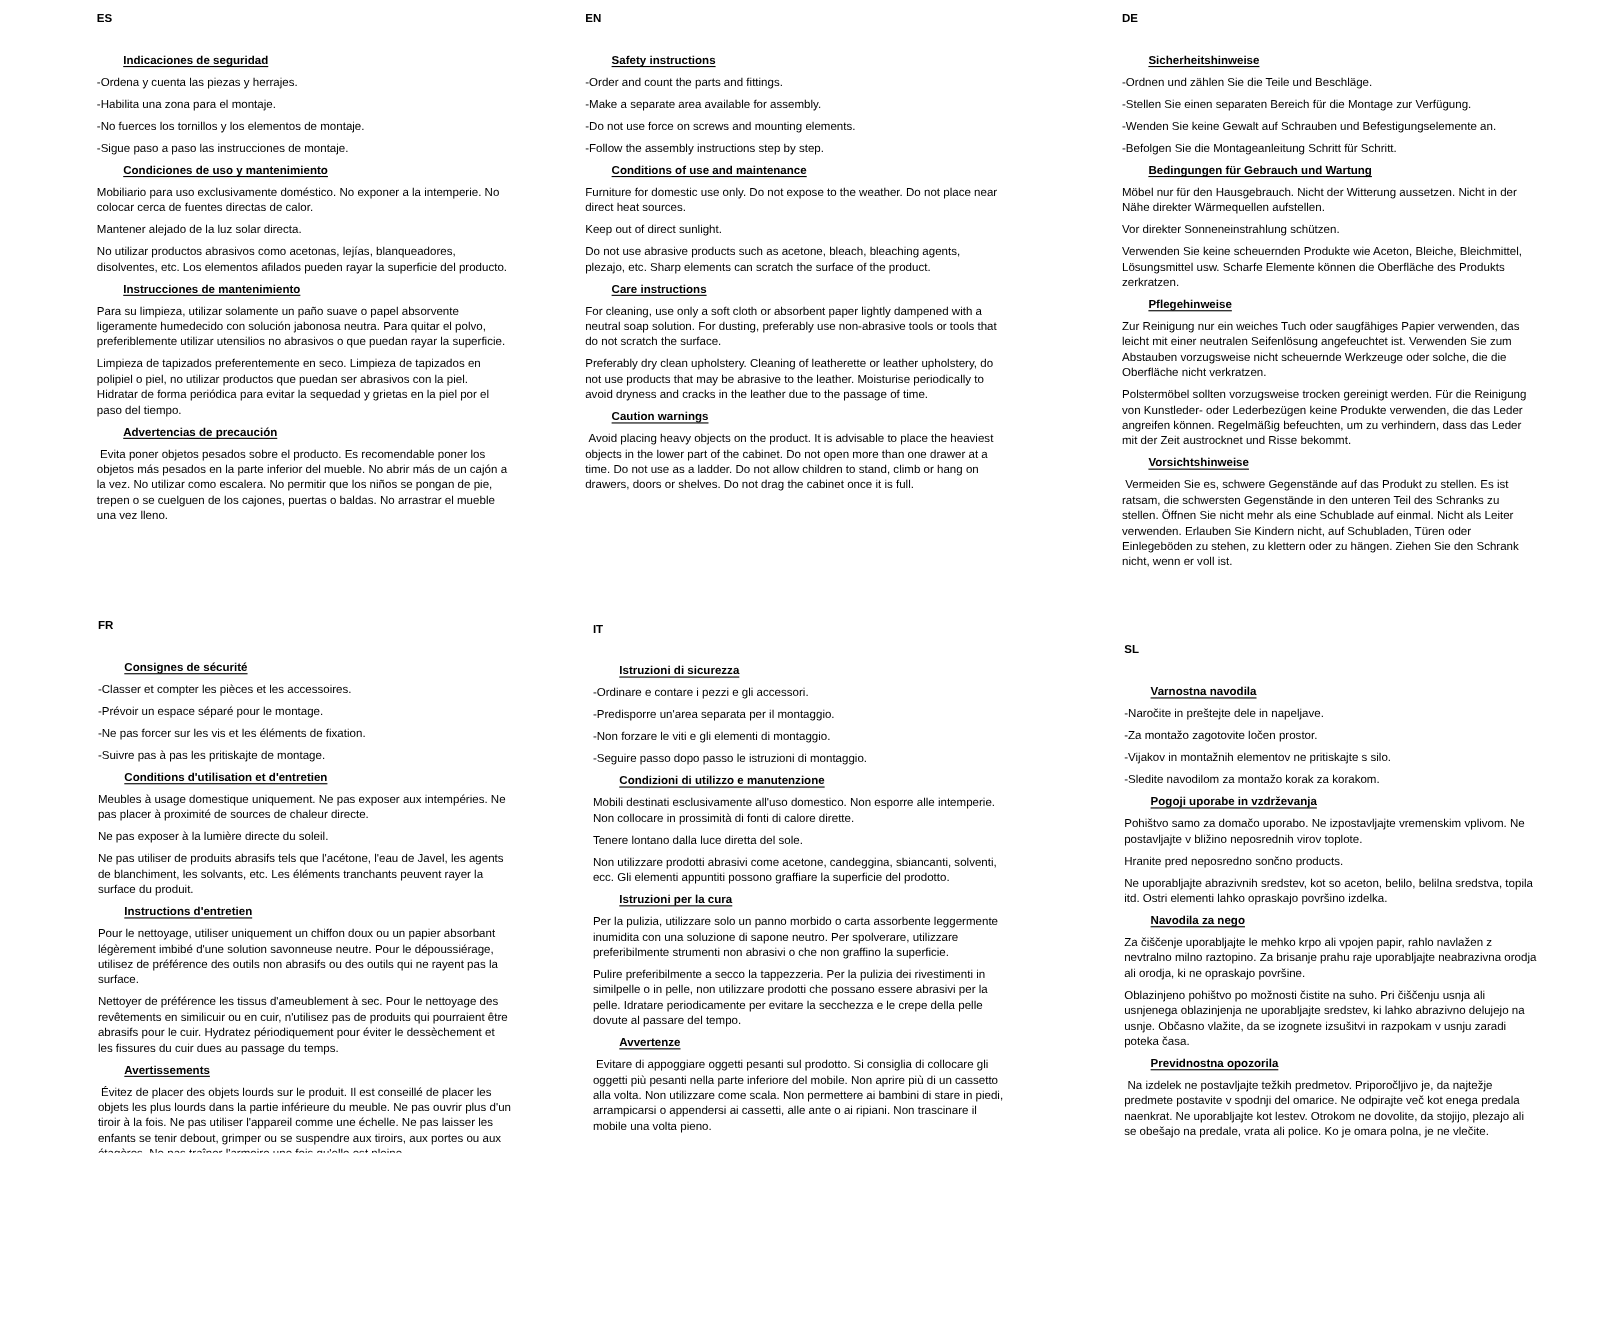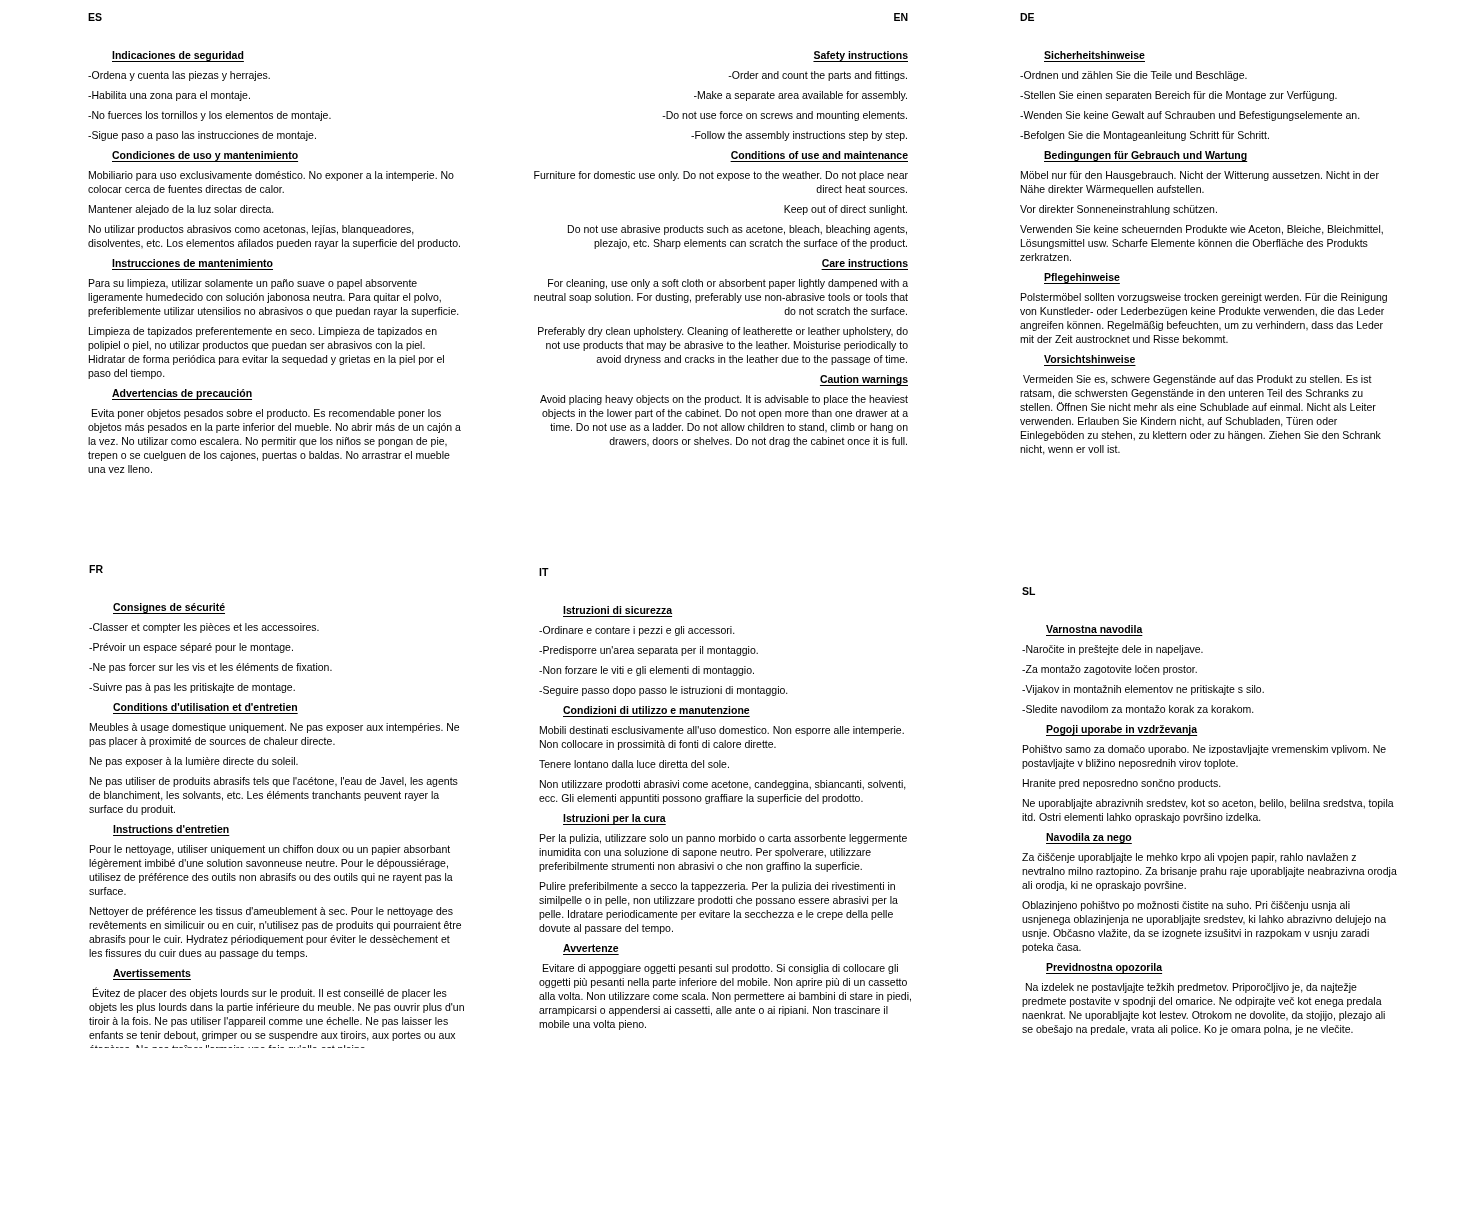--- a/index.html
+++ b/index.html
@@ -13,21 +13,21 @@
     height: 1048px;
     background: #ffffff;
     font-family: "Liberation Sans", "DejaVu Sans", sans-serif;
     color: #000000;
   }
   .cell {
     position: absolute;
     width: 376px;
   }
   .cell-es { left: 88px;  top: 10px; }
-  .cell-en { left: 532px; top: 10px; text-align: right; }
+  .cell-en { left: 532px; top: 10px; }
   .cell-de { left: 1020px; top: 10px; }
   .cell-fr { left: 89px;  top: 562px; }
   .cell-it { left: 539px; top: 565px; }
   .cell-sl { left: 1022px; top: 584px; }
   .lang {
     font-size: 10.5px;
     font-weight: bold;
     line-height: 14px;
     margin-bottom: 24px;
   }
@@ -92,20 +92,21 @@
         <div class="block heading">Sicherheitshinweise</div>
         <div class="block para">-Ordnen und zählen Sie die Teile und Beschläge.</div>
         <div class="block para">-Stellen Sie einen separaten Bereich für die Montage zur Verfügung.</div>
         <div class="block para">-Wenden Sie keine Gewalt auf Schrauben und Befestigungselemente an.</div>
         <div class="block para">-Befolgen Sie die Montageanleitung Schritt für Schritt.</div>
         <div class="block heading">Bedingungen für Gebrauch und Wartung</div>
         <div class="block para">Möbel nur für den Hausgebrauch. Nicht der Witterung aussetzen. Nicht in der Nähe direkter Wärmequellen aufstellen.</div>
         <div class="block para">Vor direkter Sonneneinstrahlung schützen.</div>
         <div class="block para">Verwenden Sie keine scheuernden Produkte wie Aceton, Bleiche, Bleichmittel, Lösungsmittel usw. Scharfe Elemente können die Oberfläche des Produkts zerkratzen.</div>
         <div class="block heading">Pflegehinweise</div>
+        <div class="block para">Zur Reinigung nur ein weiches Tuch oder saugfähiges Papier verwenden, das leicht mit einer neutralen Seifenlösung angefeuchtet ist. Verwenden Sie zum Abstauben vorzugsweise nicht scheuernde Werkzeuge oder solche, die die Oberfläche nicht verkratzen.</div>
         <div class="block para">Polstermöbel sollten vorzugsweise trocken gereinigt werden. Für die Reinigung von Kunstleder- oder Lederbezügen keine Produkte verwenden, die das Leder angreifen können. Regelmäßig befeuchten, um zu verhindern, dass das Leder mit der Zeit austrocknet und Risse bekommt.</div>
         <div class="block heading">Vorsichtshinweise</div>
         <div class="block para"> Vermeiden Sie es, schwere Gegenstände auf das Produkt zu stellen. Es ist ratsam, die schwersten Gegenstände in den unteren Teil des Schranks zu stellen. Öffnen Sie nicht mehr als eine Schublade auf einmal. Nicht als Leiter verwenden. Erlauben Sie Kindern nicht, auf Schubladen, Türen oder Einlegeböden zu stehen, zu klettern oder zu hängen. Ziehen Sie den Schrank nicht, wenn er voll ist.</div>
       </div>
   </section>
   <section class="cell cell-fr">
     <div class="lang">FR</div>
     <div class="blocks">
         <div class="block heading">Consignes de sécurité</div>
         <div class="block para">-Classer et compter les pièces et les accessoires.</div>

